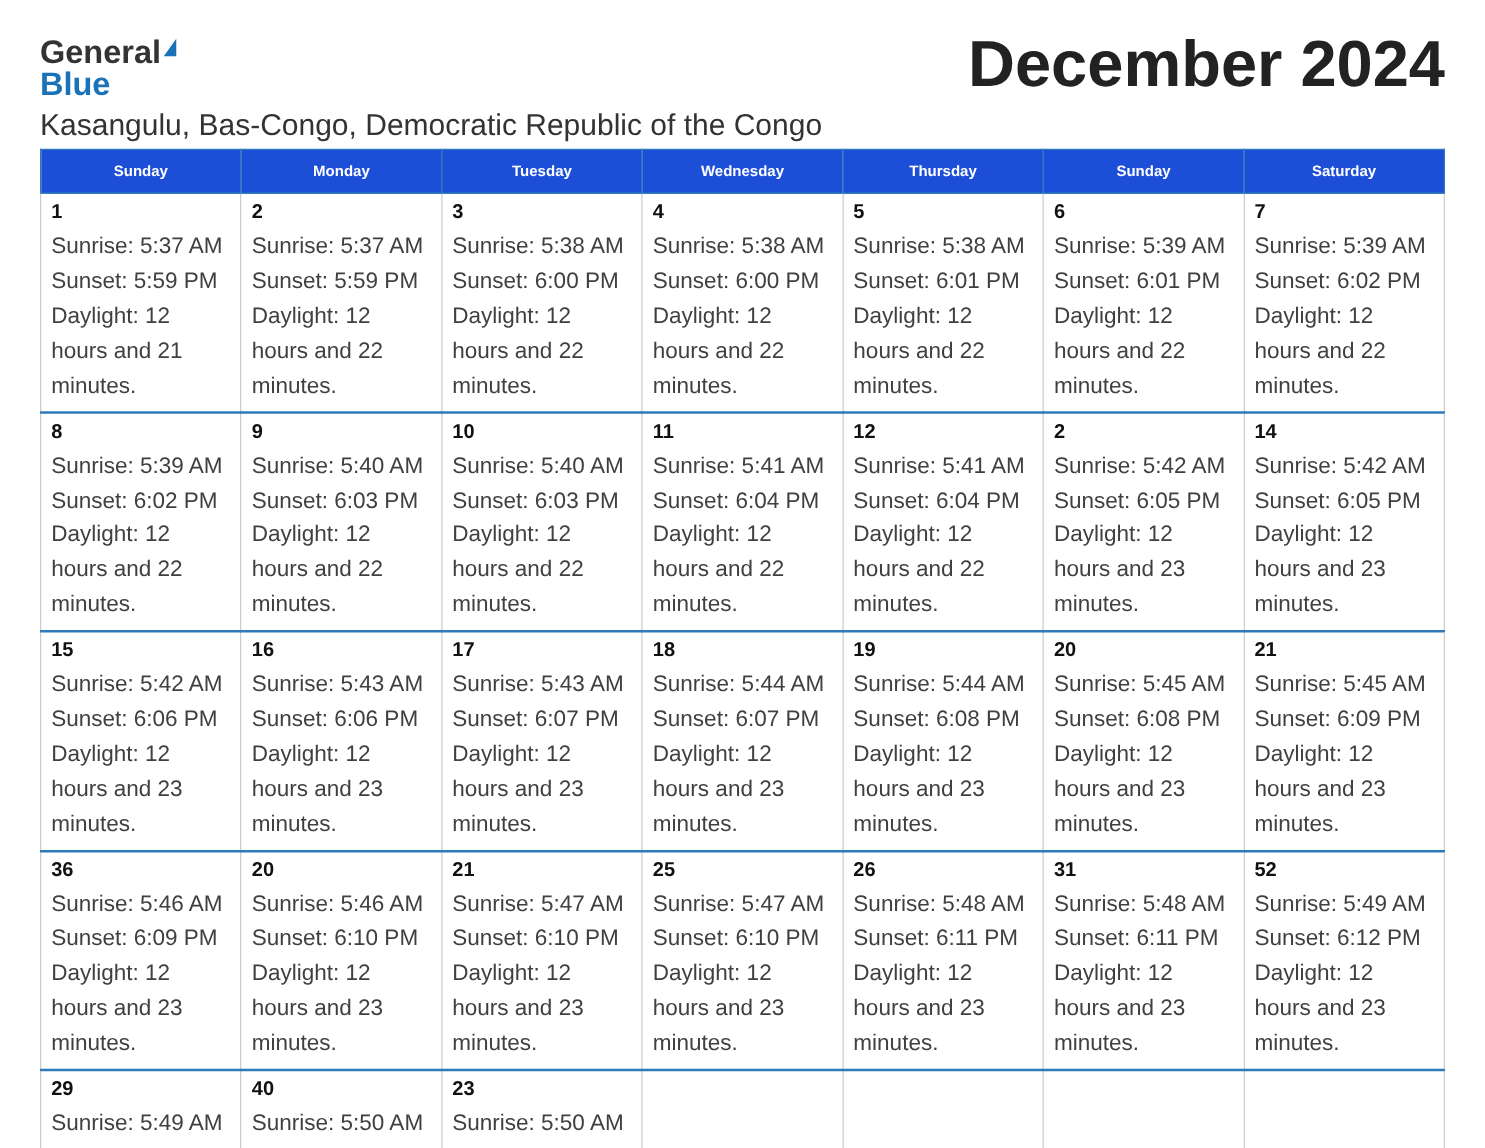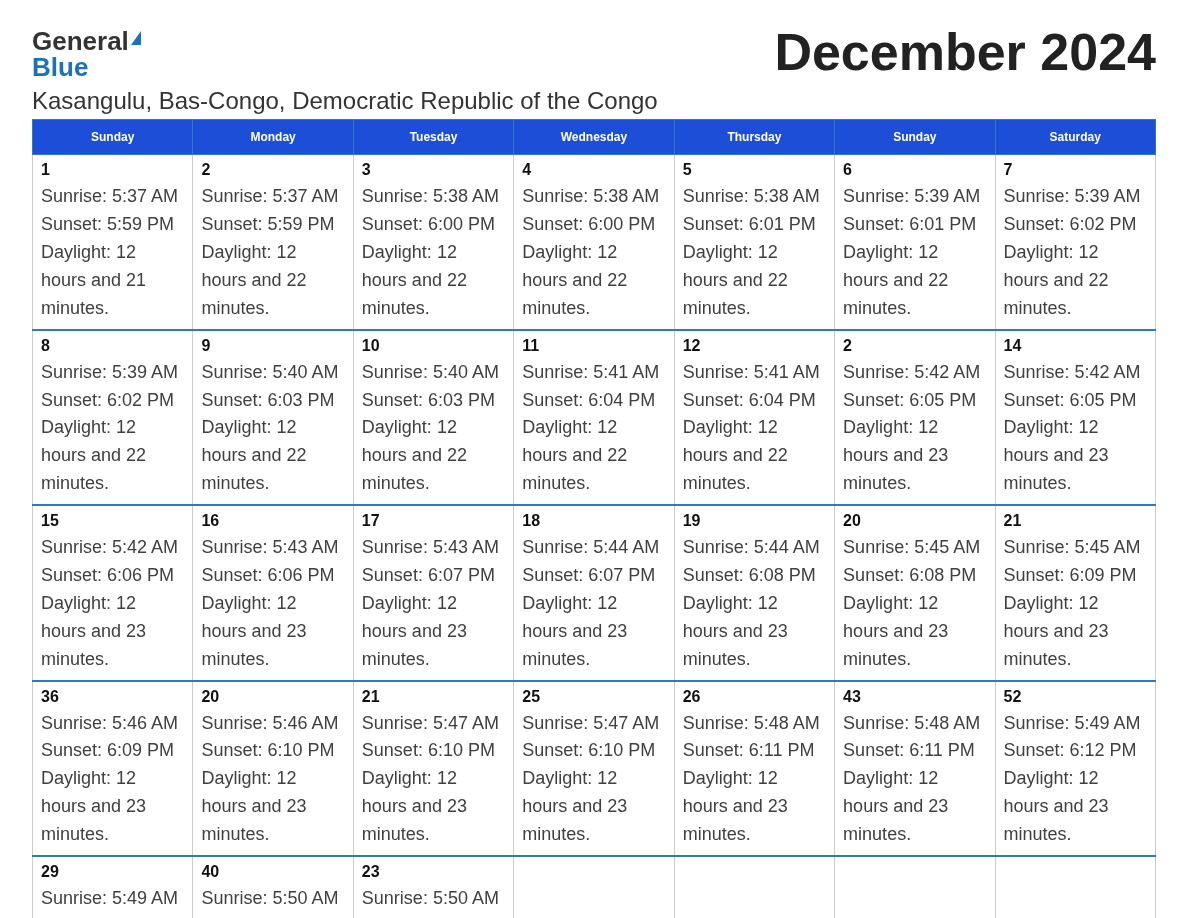--- a/index.html
+++ b/index.html
@@ -181,21 +181,21 @@
         <td><span class="day-num">36</span>
 <span class="day-info">Sunrise: 5:46 AM<br>Sunset: 6:09 PM<br>Daylight: 12 hours and 23 minutes.</span></td>
         <td><span class="day-num">20</span>
 <span class="day-info">Sunrise: 5:46 AM<br>Sunset: 6:10 PM<br>Daylight: 12 hours and 23 minutes.</span></td>
         <td><span class="day-num">21</span>
 <span class="day-info">Sunrise: 5:47 AM<br>Sunset: 6:10 PM<br>Daylight: 12 hours and 23 minutes.</span></td>
         <td><span class="day-num">25</span>
 <span class="day-info">Sunrise: 5:47 AM<br>Sunset: 6:10 PM<br>Daylight: 12 hours and 23 minutes.</span></td>
         <td><span class="day-num">26</span>
 <span class="day-info">Sunrise: 5:48 AM<br>Sunset: 6:11 PM<br>Daylight: 12 hours and 23 minutes.</span></td>
-        <td><span class="day-num">43</span>
+        <td><span class="day-num">31</span>
 <span class="day-info">Sunrise: 5:48 AM<br>Sunset: 6:11 PM<br>Daylight: 12 hours and 23 minutes.</span></td>
         <td><span class="day-num">52</span>
 <span class="day-info">Sunrise: 5:49 AM<br>Sunset: 6:12 PM<br>Daylight: 12 hours and 23 minutes.</span></td>
       </tr>
       <tr>
         <td><span class="day-num">29</span>
 <span class="day-info">Sunrise: 5:49 AM<br>Sunset: 6:12 PM<br>Daylight: 12 hours and 23 minutes.</span></td>
         <td><span class="day-num">40</span>
 <span class="day-info">Sunrise: 5:50 AM<br>Sunset: 6:13 PM<br>Daylight: 12 hours and 22 minutes.</span></td>
         <td><span class="day-num">23</span>

